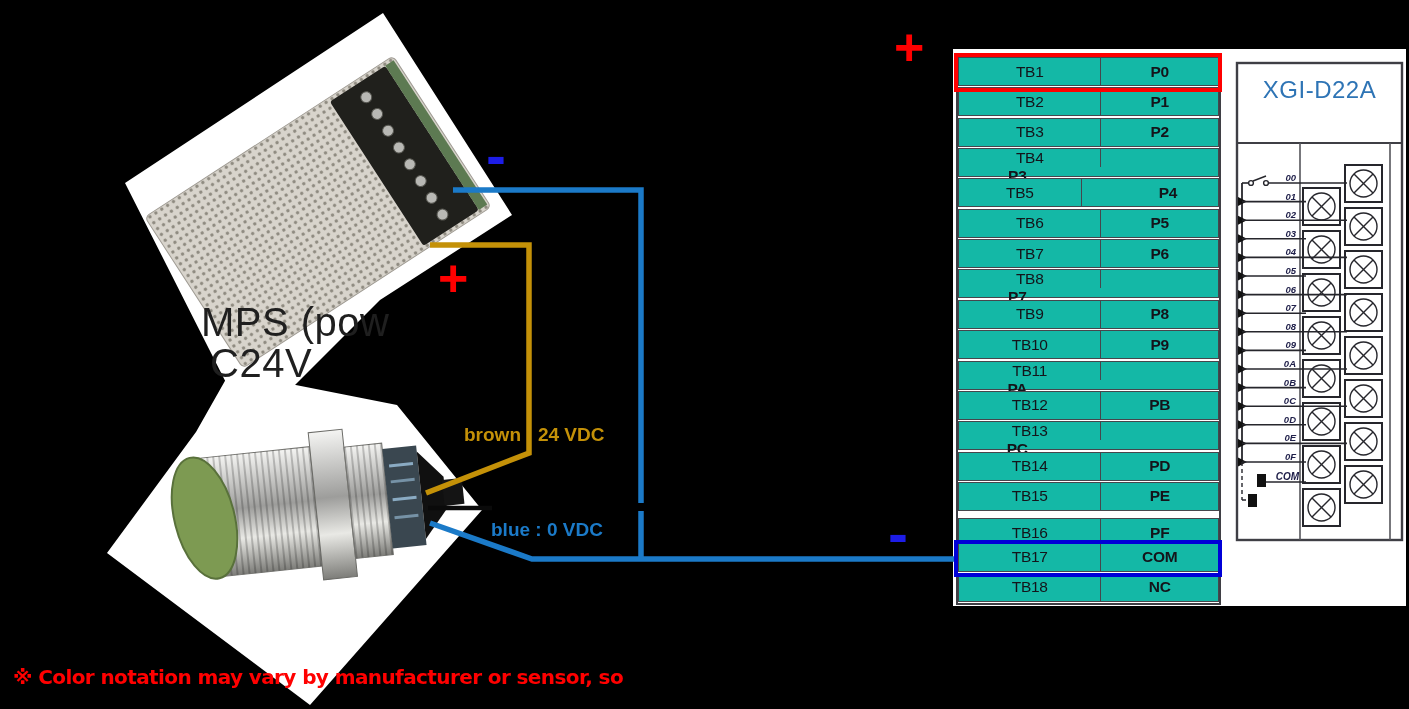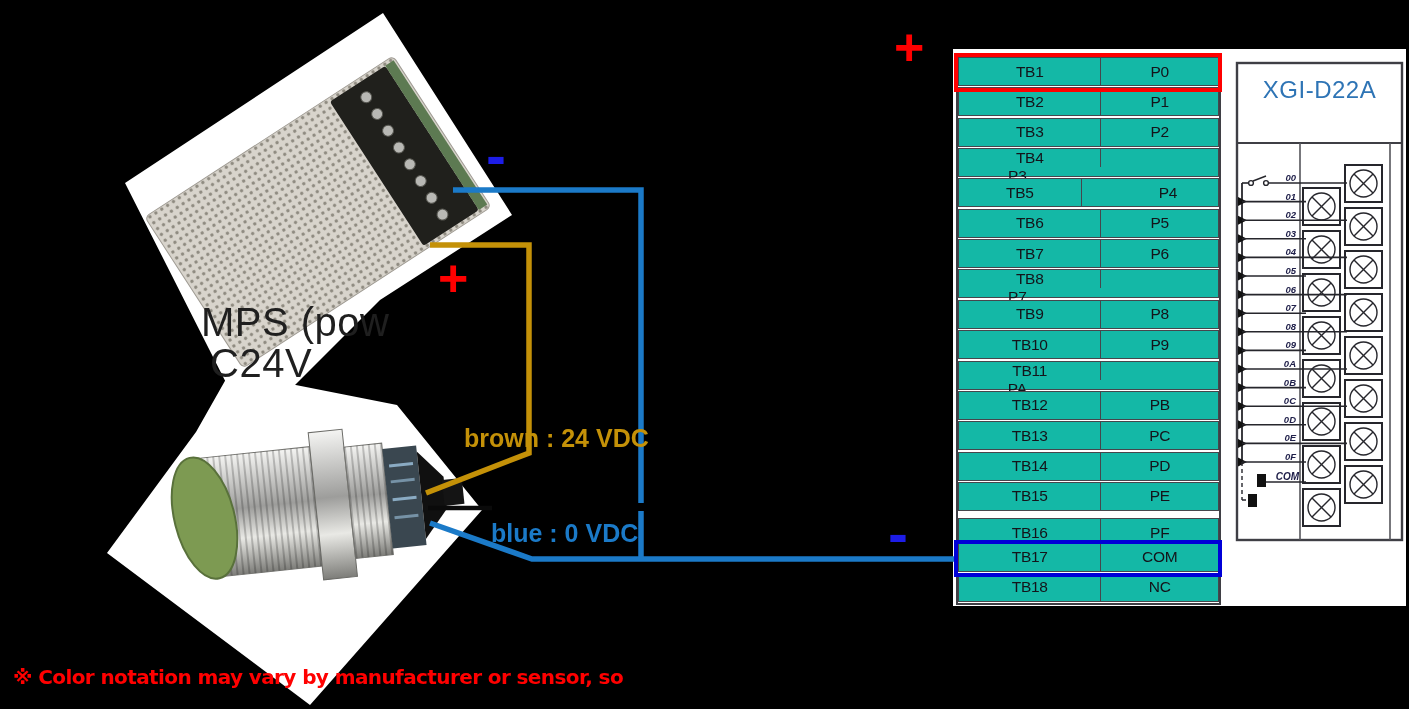--- a/index.html
+++ b/index.html
@@ -16,28 +16,28 @@
   
   #panel{left:953px;top:49px;width:453px;height:557px;background:#fff;}
   
   #table-outline{left:956px;top:55px;width:265px;height:550px;border:2px solid #3f3f45;box-sizing:border-box;}
   #table-rows{left:958px;top:57px;width:261px;height:546px;}
   .trow{position:absolute;left:0;width:261px;height:29px;box-sizing:border-box;
         border:1.7px solid #46464c;display:flex;background:#14b8a6;}
   .tcell{display:flex;align-items:center;justify-content:center;
          font-size:15.5px;color:var(--table-text);letter-spacing:-0.3px;}
   .tcell.c1{width:55%;border-right:1.7px solid #46464c;box-sizing:border-box;}
-  .tcell.c2{width:45%;}
+  .tcell.c2{width:45%;font-weight:bold;}
   #row-highlight-red{left:954px;top:53px;width:260px;height:31px;border:4px solid var(--highlight-red);}
   #row-highlight-blue{left:954px;top:540px;width:260px;height:29px;border:4px solid var(--highlight-blue);}
   
   .caption{color:#1f1f1f;font-size:40px;letter-spacing:0.5px;white-space:pre;}
   #cap1{left:201px;top:300px;}
   #cap2{left:210px;top:341px;}
-  .wirelabel{font-weight:bold;font-size:25px;white-space:pre;}
+  .wirelabel{font-weight:bold;font-size:19px;white-space:pre;}
   #brown-label{left:464px;top:424px;color:var(--wire-brown);}
   #blue-label{left:491px;top:519px;color:var(--wire-blue);}
   .plus{color:var(--plus-red);font-size:52px;font-weight:bold;line-height:1;}
   .minus{color:var(--minus-blue);font-size:60px;font-weight:bold;line-height:1;}
   #plus-smps{left:438px;top:252px;}
   #minus-smps{left:486px;top:126px;}
   #plus-module{left:894px;top:21px;}
   #minus-module{left:888px;top:504px;}
   #module-title{left:1237px;top:76px;width:165px;text-align:center;
     color:var(--module-title-blue);font-size:24px;letter-spacing:0.5px;}
@@ -153,21 +153,21 @@
         <div class="tcell c2">P9</div>
       </div>
       <div class="trow" style="top: 303.5px; flex-direction: column;">
         <div class="tcell c1">TB11</div>
         <div class="tcell c2">PA</div>
       </div>
       <div class="trow" style="top: 333.85px;">
         <div class="tcell c1">TB12</div>
         <div class="tcell c2">PB</div>
       </div>
-      <div class="trow" style="top: 364.2px;">
+      <div class="trow" style="top: 364.2px; flex-direction: column;">
         <div class="tcell c1">TB13</div>
         <div class="tcell c2">PC</div>
       </div>
       <div class="trow" style="top: 394.55px;">
         <div class="tcell c1">TB14</div>
         <div class="tcell c2">PD</div>
       </div>
       <div class="trow" style="top: 424.9px;">
         <div class="tcell c1">TB15</div>
         <div class="tcell c2">PE</div>

